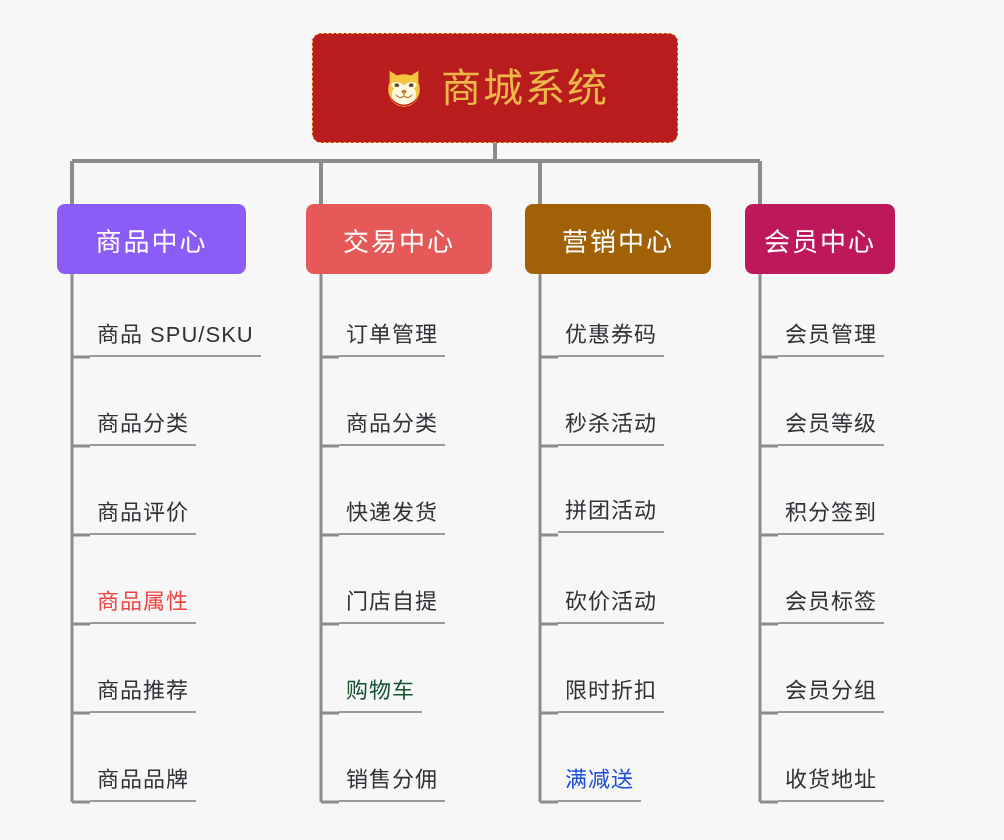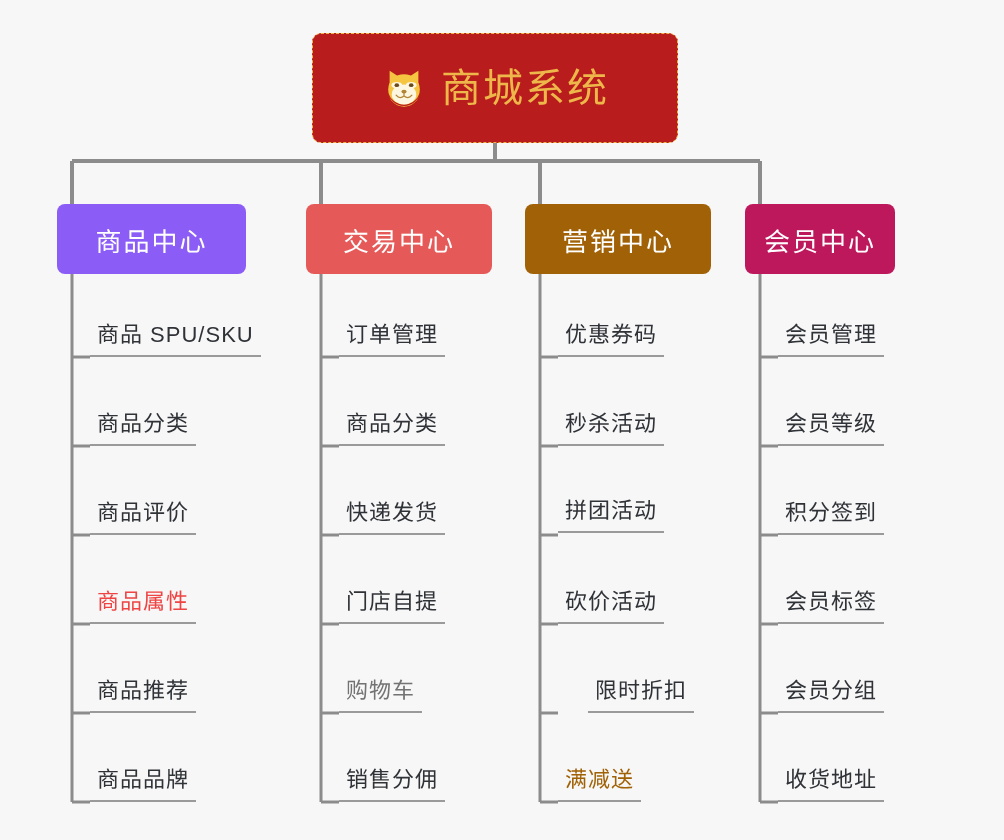--- a/index.html
+++ b/index.html
@@ -193,45 +193,45 @@
     <div class="leaf-item" style="left: 306px; top: 404px;">
       <span class="leaf-label" style="border-bottom-color: rgb(154, 154, 154); color: rgb(47, 50, 55);">商品分类</span>
     </div>
     <div class="leaf-item" style="left: 306px; top: 493px;">
       <span class="leaf-label" style="border-bottom-color: rgb(154, 154, 154); color: rgb(47, 50, 55);">快递发货</span>
     </div>
     <div class="leaf-item" style="left: 306px; top: 582px;">
       <span class="leaf-label" style="border-bottom-color: rgb(154, 154, 154); color: rgb(47, 50, 55);">门店自提</span>
     </div>
     <div class="leaf-item" style="left: 306px; top: 671px;">
-      <span class="leaf-label" style="border-bottom-color: rgb(154, 154, 154); color: #737373;">购物车</span>
+      <span class="leaf-label" style="border-bottom-color: rgb(154, 154, 154); color: #14532d;">购物车</span>
     </div>
     <div class="leaf-item" style="left: 306px; top: 760px;">
       <span class="leaf-label" style="border-bottom-color: rgb(154, 154, 154); color: rgb(47, 50, 55);">销售分佣</span>
     </div>
     <div class="category-node" style="left: 525px; width: 186px; background-color: #a16207;">
       <span>营销中心</span>
     </div>
     <div class="leaf-item" style="left: 525px; top: 315px;">
       <span class="leaf-label" style="border-bottom-color: rgb(154, 154, 154); color: rgb(47, 50, 55);">优惠券码</span>
     </div>
     <div class="leaf-item" style="left: 525px; top: 404px;">
       <span class="leaf-label" style="border-bottom-color: rgb(154, 154, 154); color: rgb(47, 50, 55);">秒杀活动</span>
     </div>
     <div class="leaf-item" style="left: 525px; top: 491px;">
       <span class="leaf-label" style="border-bottom-color: rgb(154, 154, 154); color: rgb(47, 50, 55);">拼团活动</span>
     </div>
     <div class="leaf-item" style="left: 525px; top: 582px;">
       <span class="leaf-label" style="border-bottom-color: rgb(154, 154, 154); color: rgb(47, 50, 55);">砍价活动</span>
     </div>
-    <div class="leaf-item" style="left: 555px; top: 671px;">
+    <div class="leaf-item" style="left: 525px; top: 671px;">
       <span class="leaf-label" style="border-bottom-color: rgb(154, 154, 154); color: rgb(47, 50, 55);">限时折扣</span>
     </div>
     <div class="leaf-item" style="left: 525px; top: 760px;">
-      <span class="leaf-label" style="border-bottom-color: rgb(154, 154, 154); color: #a16207;">满减送</span>
+      <span class="leaf-label" style="border-bottom-color: rgb(154, 154, 154); color: #1d4ed8;">满减送</span>
     </div>
     <div class="category-node" style="left: 745px; width: 150px; background-color: #be185d;">
       <span>会员中心</span>
     </div>
     <div class="leaf-item" style="left: 745px; top: 315px;">
       <span class="leaf-label" style="border-bottom-color: rgb(154, 154, 154); color: rgb(47, 50, 55);">会员管理</span>
     </div>
     <div class="leaf-item" style="left: 745px; top: 404px;">
       <span class="leaf-label" style="border-bottom-color: rgb(154, 154, 154); color: rgb(47, 50, 55);">会员等级</span>
     </div>

